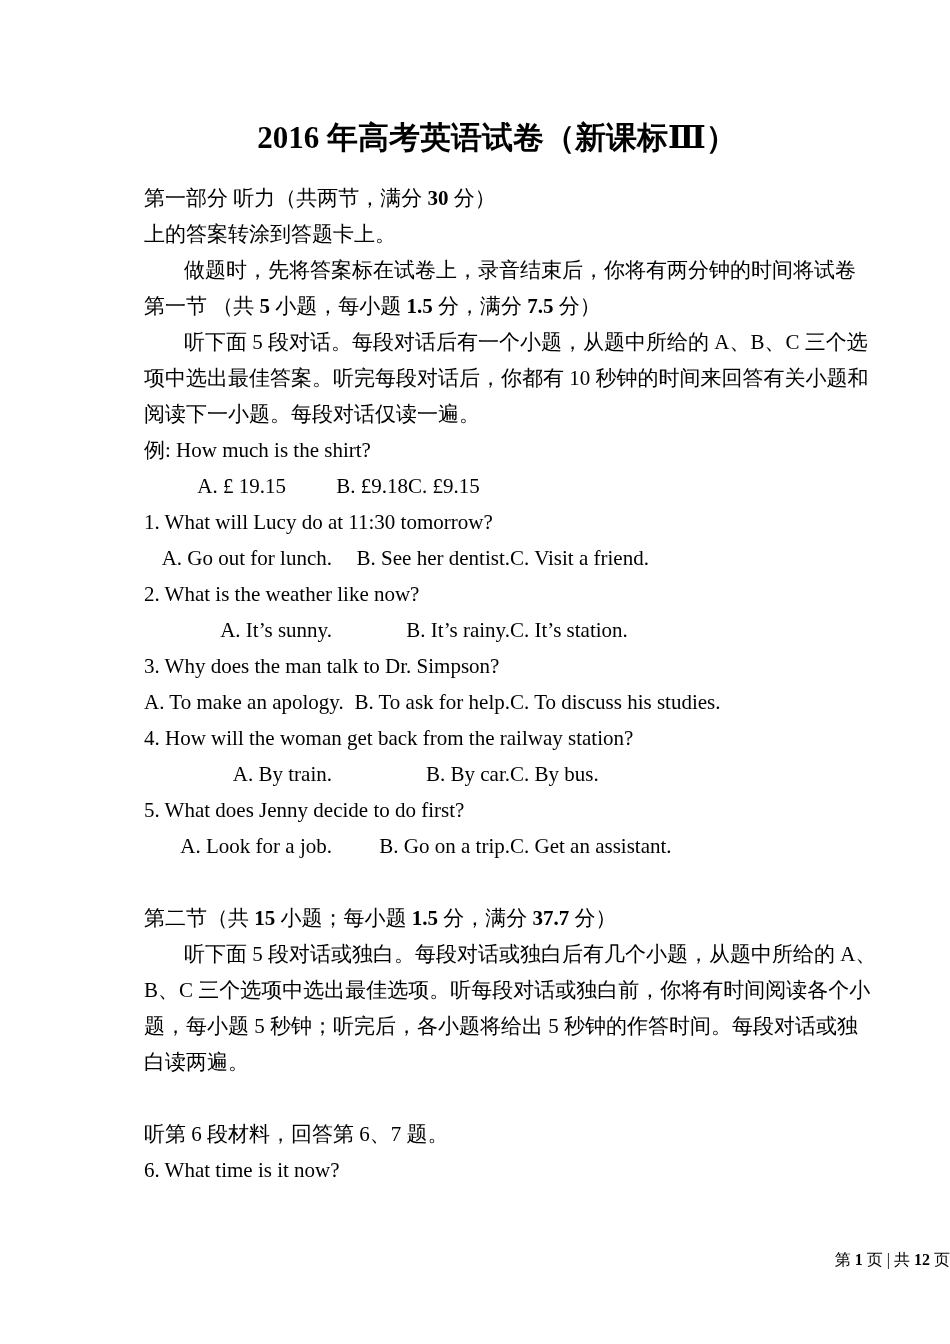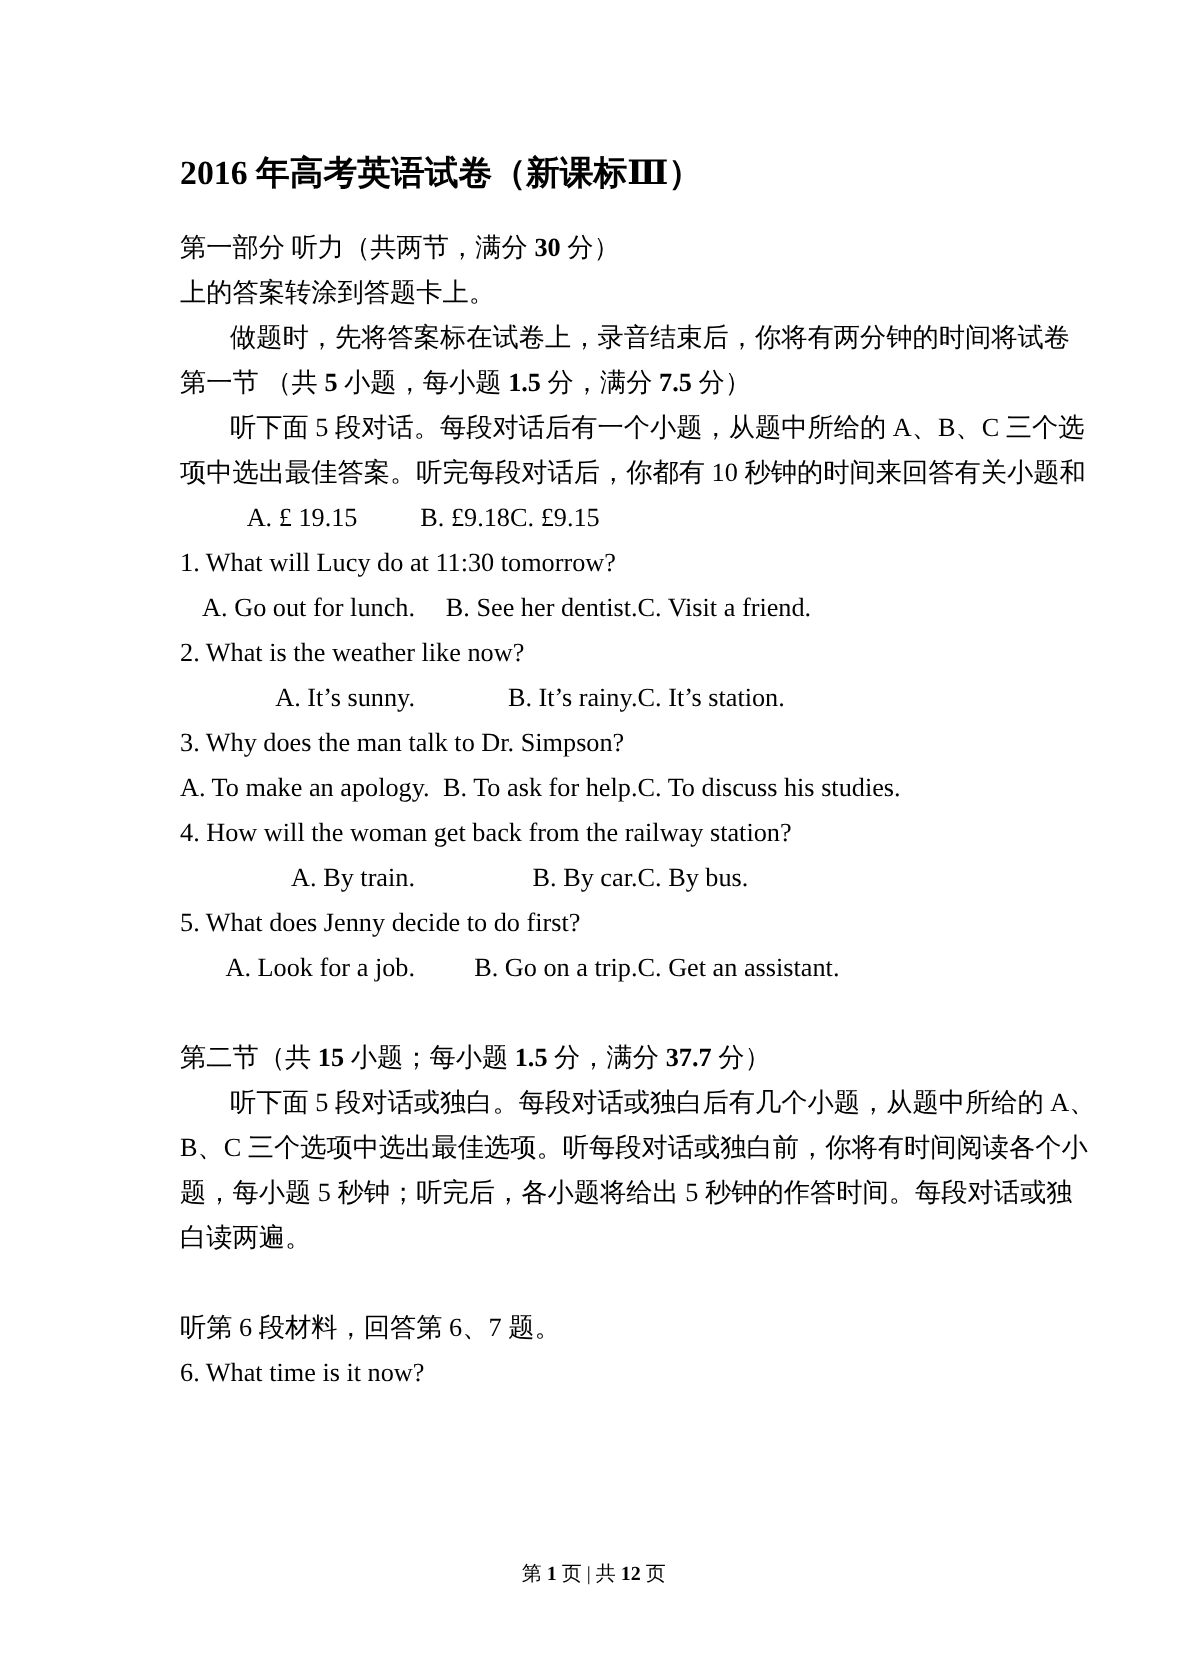--- a/index.html
+++ b/index.html
@@ -7,22 +7,23 @@
   .page {
     position:relative;
     width:950px; height:1344px;
     background:#ffffff;
     color:#000000;
     font-family:"Liberation Serif","DejaVu Serif",serif;
     padding:116px 100px 0 144px;
     overflow:hidden;
   }
   .title {
+    text-align:center;
     font-weight:bold;
-    font-size:27px;
+    font-size:31px;
     line-height:44px;
     margin-bottom:20px;
     white-space:pre;
   }
   .line {
     font-size:21px;
     line-height:36px;
     height:36px;
     white-space:pre;
   }
@@ -31,21 +32,21 @@
   .opts { display:flex;text-align:right; }
   .opts .o1 { display:inline-block; width:188px; }
   .opts .o2 { display:inline-block; width:178px; }
   .opts .o3 { display:inline-block; }
   .opts-ex .o1 { width:142px; }
   .opts-ex .o2 { width:122px; }
   .footer {
     position:absolute;
     left:0; bottom:72px;
     width:100%;
-    text-align:center;
+    text-align:right;
     font-size:16px;
     line-height:24px;
     white-space:pre;
   }
 </style>
 </head>
 <body>
 
 <div class="page">
 
@@ -53,21 +54,23 @@
 
   <div class="line"><span>第一部分 听力（共两节，满分 </span><span class="b">30</span><span> 分）</span></div>
 
   <div class="line">上的答案转涂到答题卡上。</div>
   <div class="line indent">做题时，先将答案标在试卷上，录音结束后，你将有两分钟的时间将试卷</div>
 
   <div class="line"><span>第一节 （共 </span><span class="b">5</span><span> 小题，每小题 </span><span class="b">1.5</span><span> 分，满分 </span><span class="b">7.5</span><span> 分）</span></div>
 
   <div class="line indent">听下面 5 段对话。每段对话后有一个小题，从题中所给的 A、B、C 三个选</div>
   <div class="line">项中选出最佳答案。听完每段对话后，你都有 10 秒钟的时间来回答有关小题和</div>
+  <div class="line">阅读下一小题。每段对话仅读一遍。</div>
 
+  <div class="line">例: How much is the shirt?</div>
   <div class="line opts opts-ex">
     <span class="o1">A. £ 19.15</span>
     <span class="o2">B. £9.18</span>
     <span class="o3">C. £9.15</span>
   </div>
 
   <div class="line">1. What will Lucy do at 11:30 tomorrow?</div>
   <div class="line opts">
     <span class="o1">A. Go out for lunch.</span>
     <span class="o2">B. See her dentist.</span>

